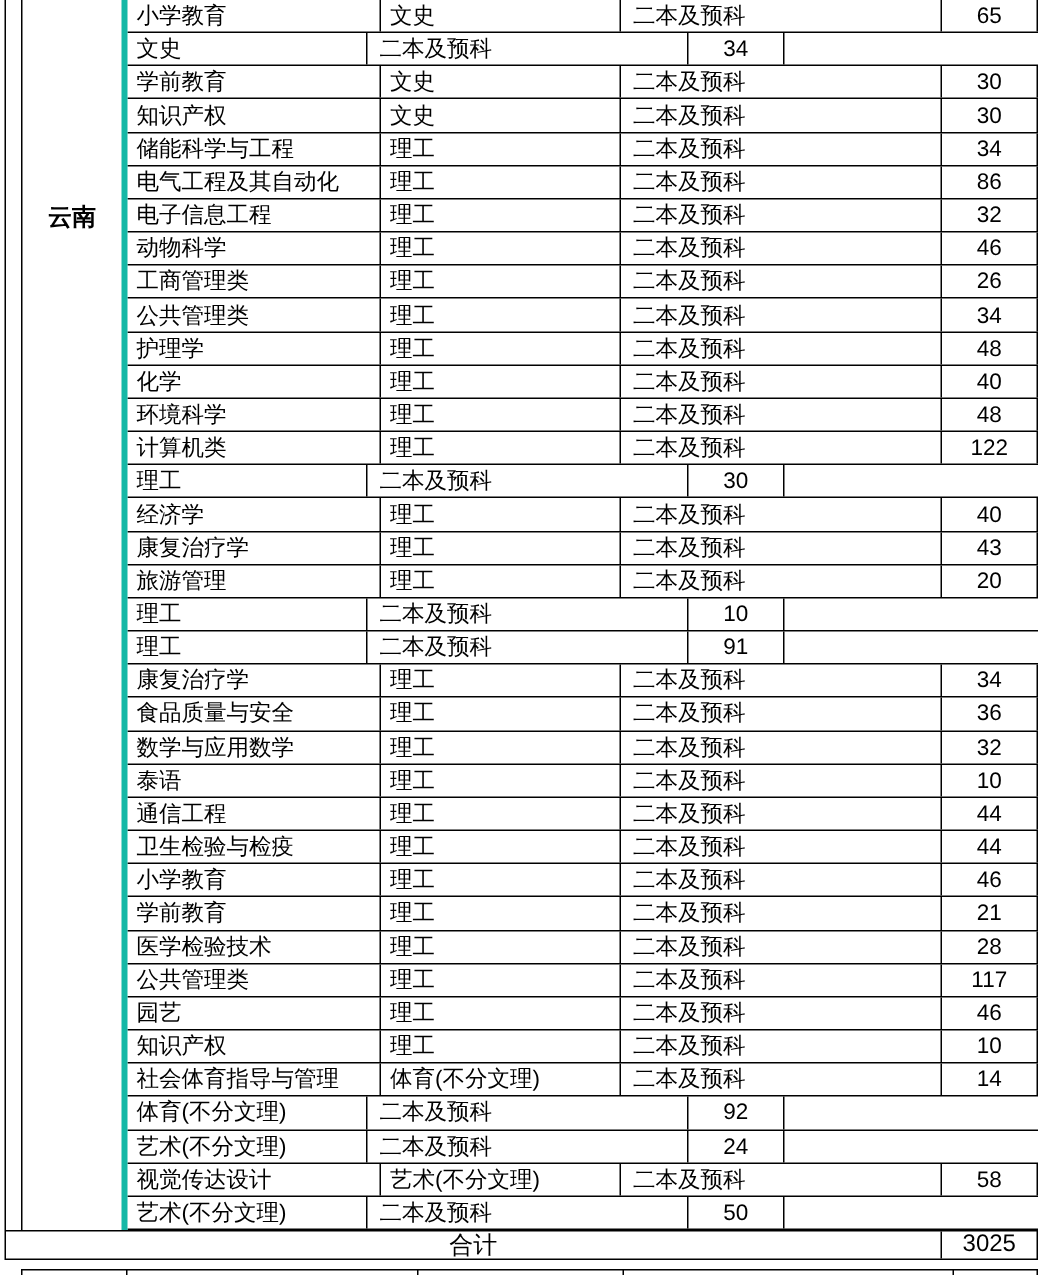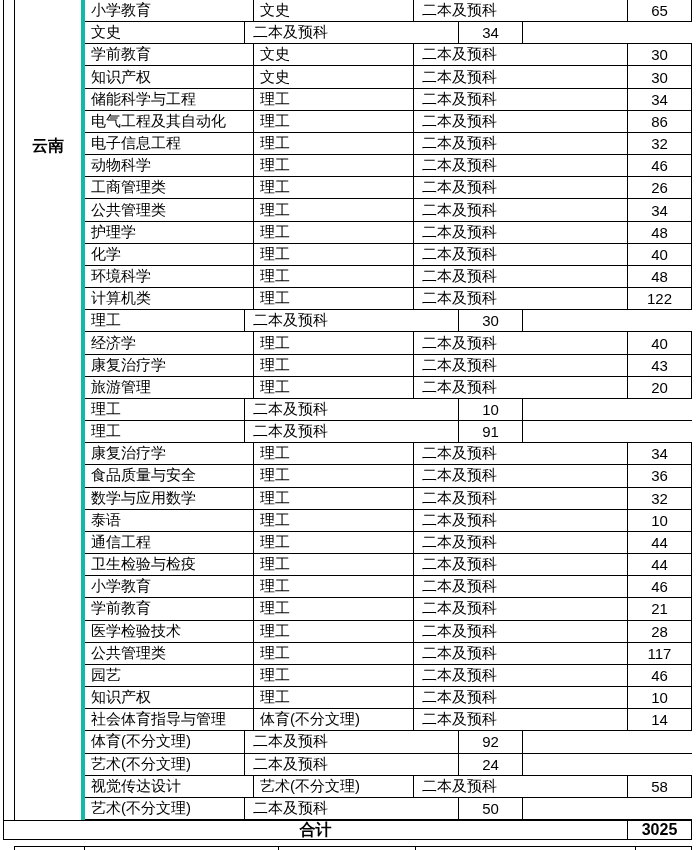--- a/index.html
+++ b/index.html
@@ -36,21 +36,21 @@
     font-size:15px; display:flex; align-items:center;
     white-space:nowrap; overflow:hidden;
   }
   .cell-major    { width:169px; padding-left:6px; }
   .cell-category { width:160px; padding-left:6px; }
   .cell-batch    { width:214px; padding-left:8px; }
   .cell-count    { width:64px;  justify-content:center; padding-left:0; }
   .total-row {
     position:absolute; left:3px; top:820px; width:689px; height:20px;
     border:1px solid #000; box-sizing:border-box; display:flex;
-    font-weight:bold; font-size:16px;
+    font-weight:normal; font-size:16px;
   }
   .total-label {
     width:624px; border-right:1px solid #000; box-sizing:border-box;
     display:flex; align-items:center; justify-content:center;
   }
   .total-value {
     flex:1; display:flex; align-items:center; justify-content:center;
   }
   .next-row-top-line {
     position:absolute; left:14px; top:846px; width:678px; height:1px; background:#000;

